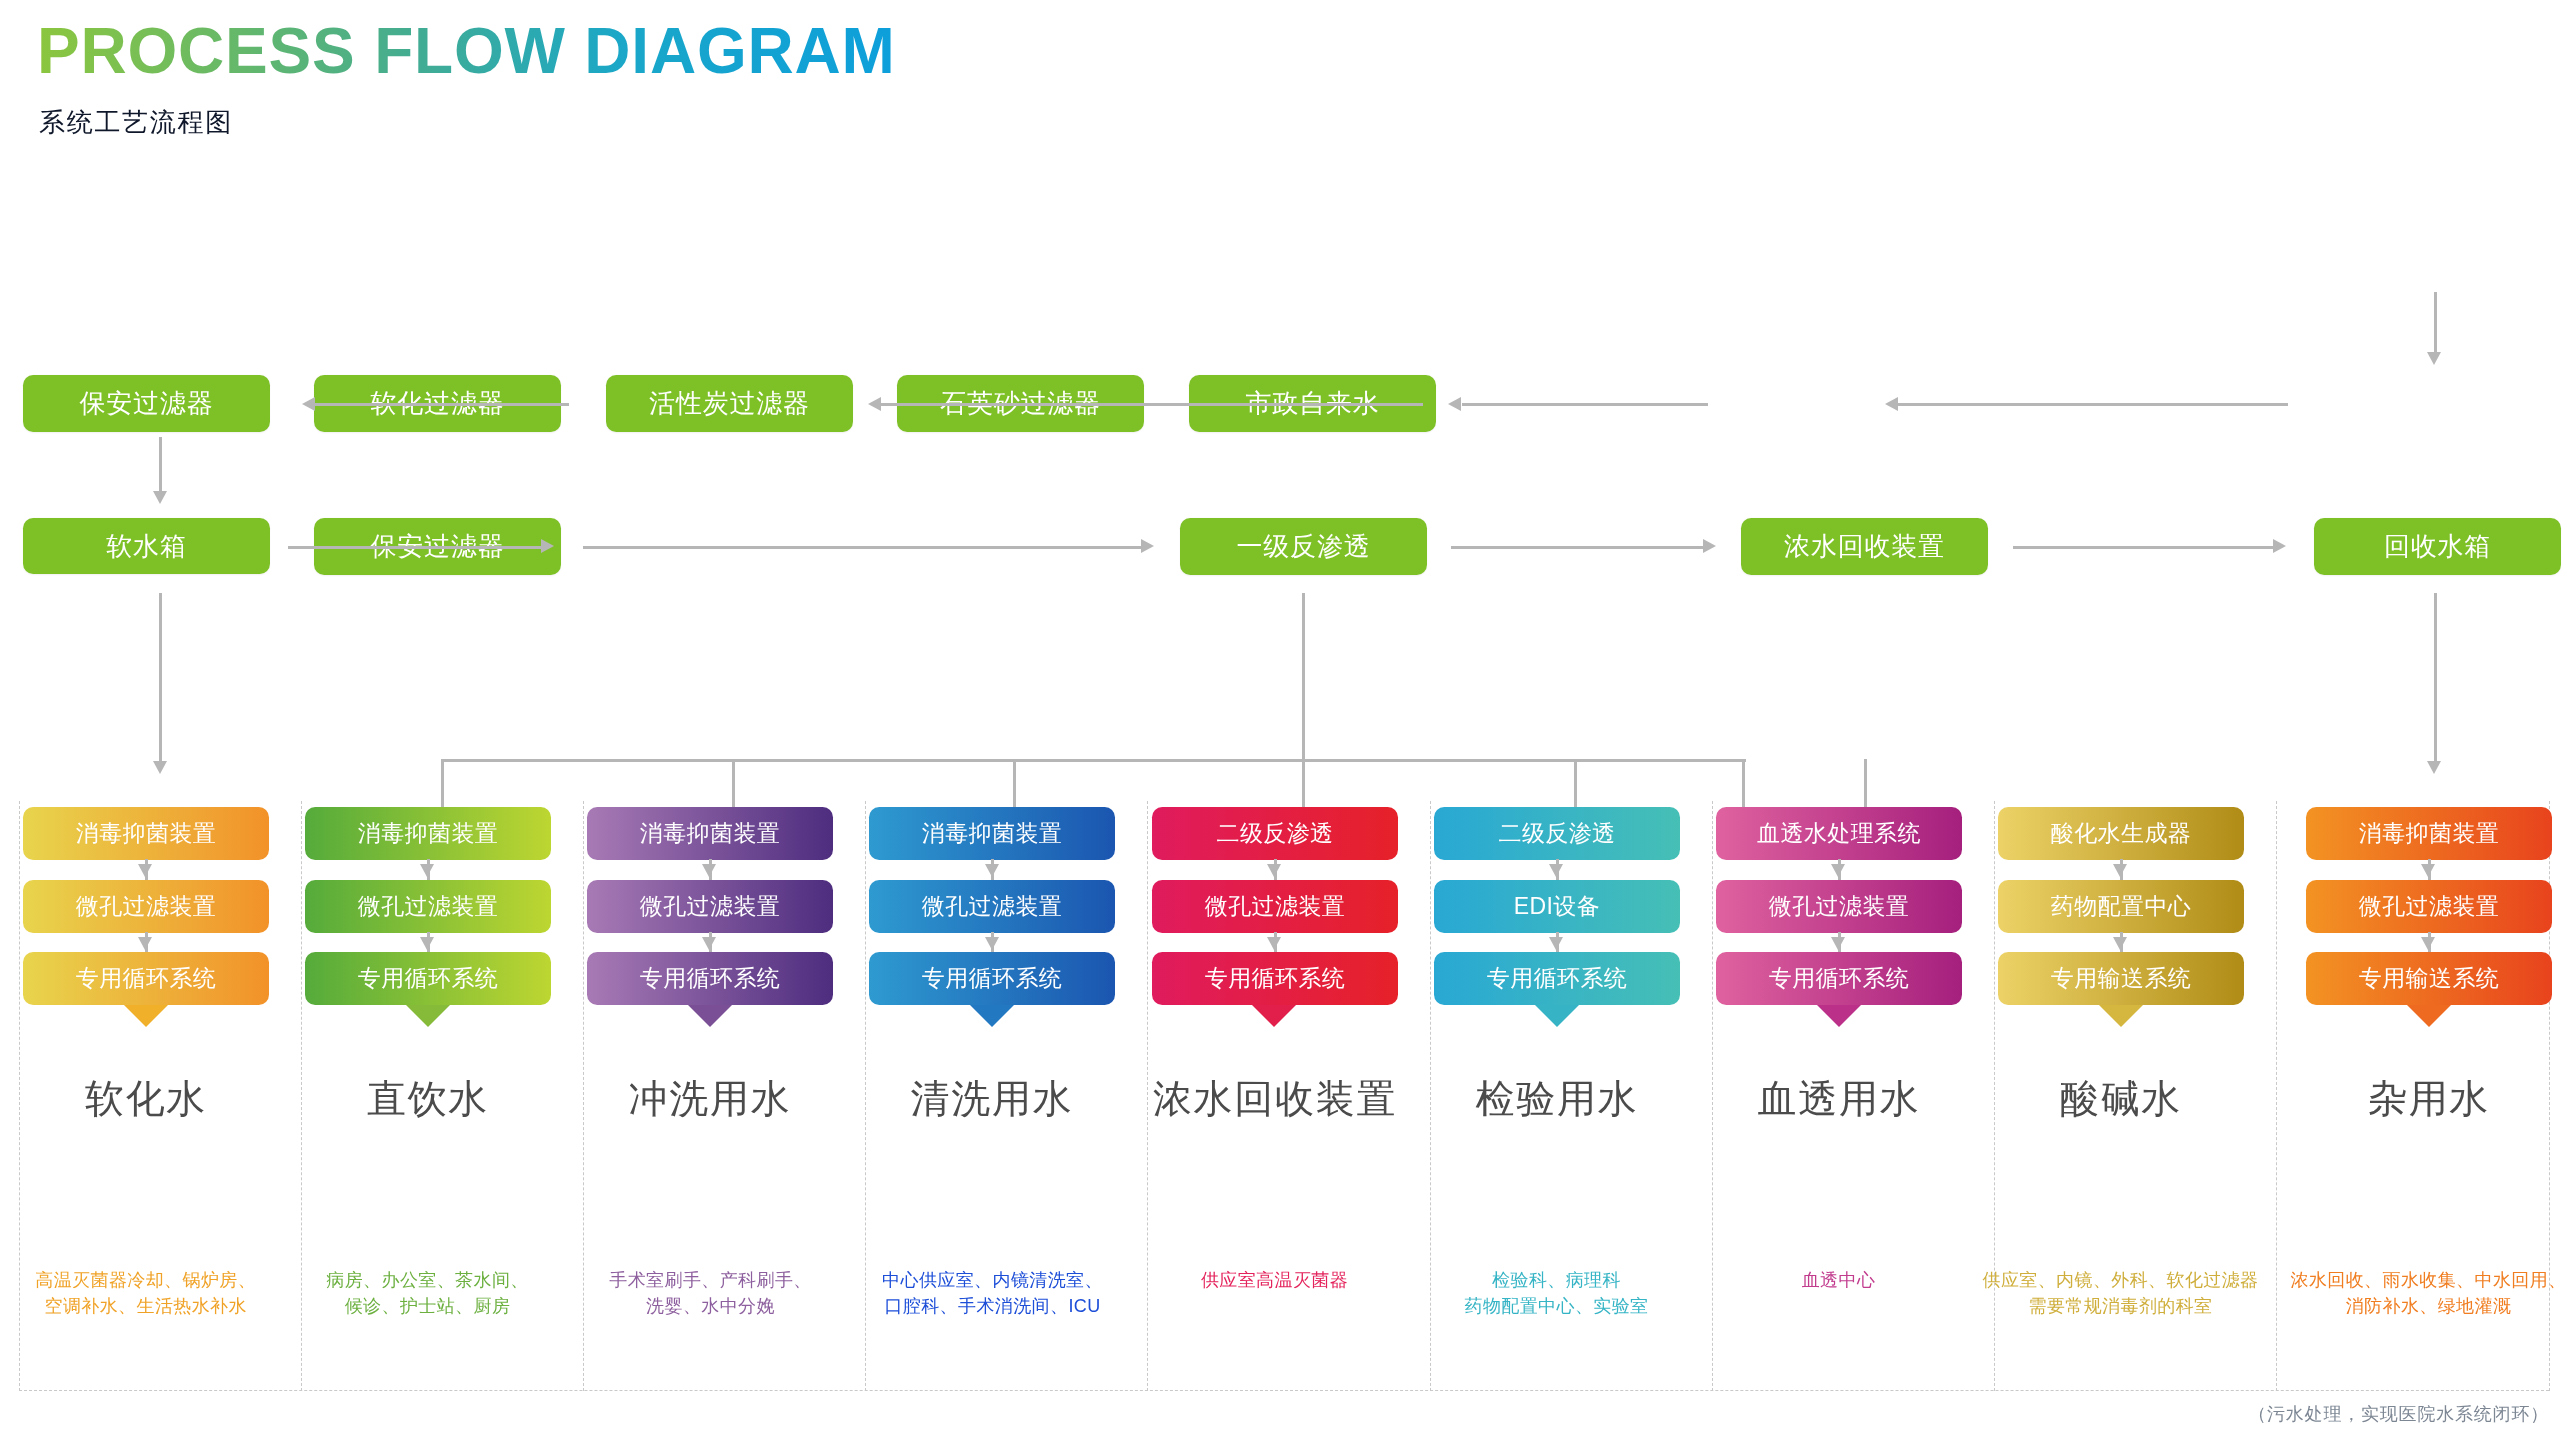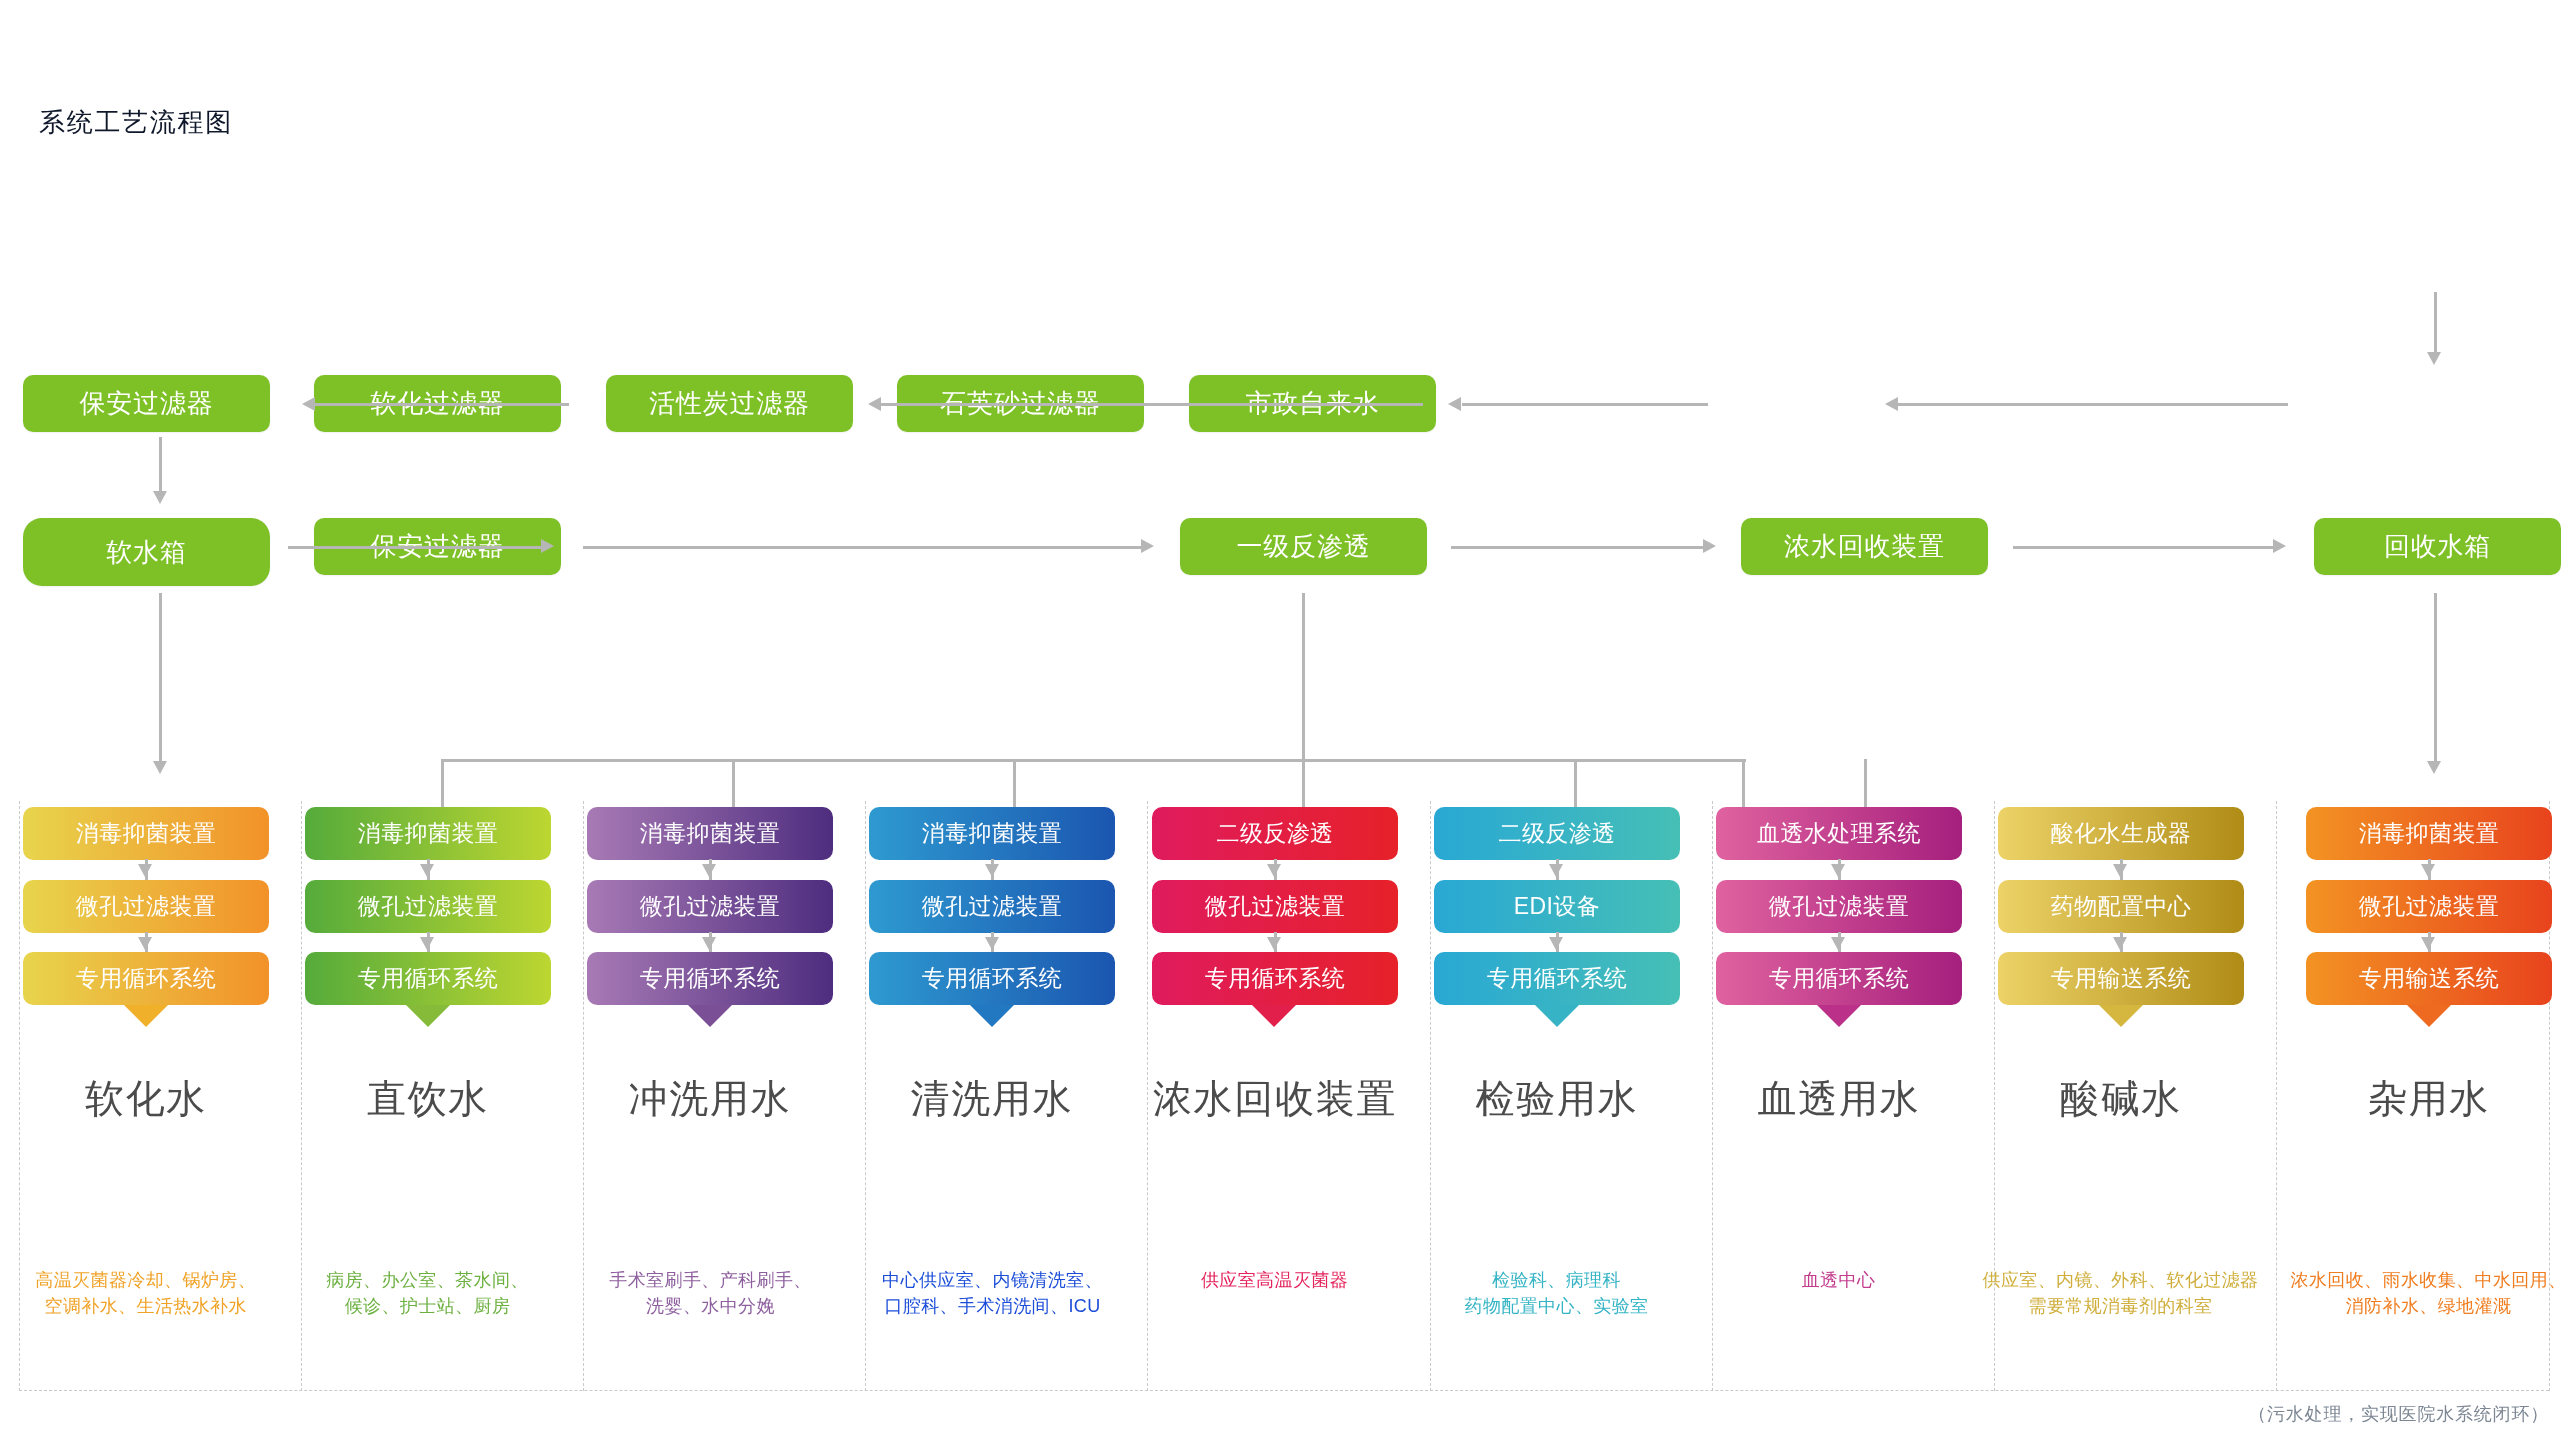--- a/index.html
+++ b/index.html
@@ -66,29 +66,30 @@
   .usage{position:absolute;text-align:center;font-size:18px;
     line-height:1.45;letter-spacing:0.4px;}
   .footnote{position:absolute;right:27px;top:1402px;
     font-size:18px;color:#7d8794;letter-spacing:0.8px;white-space:nowrap;}
 </style>
 </head>
 <body>
 
 <div class="canvas">
 
+  <div class="title">PROCESS FLOW DIAGRAM</div>
   <div class="subtitle">系统工艺流程图</div>
 
   <div class="box top-box" style="left:23px;top:375px;width:247px;height:57px;">保安过滤器</div>
   <div class="box top-box" style="left:314px;top:375px;width:247px;height:57px;">软化过滤器</div>
   <div class="box top-box" style="left:606px;top:375px;width:247px;height:57px;">活性炭过滤器</div>
   <div class="box top-box" style="left:897px;top:375px;width:247px;height:57px;">石英砂过滤器</div>
   <div class="box top-box" style="left:1189px;top:375px;width:247px;height:57px;">市政自来水</div>
 
-  <div class="box top-box" style="left:23px;top:518px;width:247px;height:68px;border-radius:19px;">软水箱</div>
+  <div class="box top-box" style="left:23px;top:518px;width:247px;height:56px;">软水箱</div>
   <div class="box top-box" style="left:314px;top:518px;width:247px;height:57px;">保安过滤器</div>
   <div class="box top-box" style="left:1180px;top:518px;width:247px;height:57px;">一级反渗透</div>
   <div class="box top-box" style="left:1741px;top:518px;width:247px;height:57px;">浓水回收装置</div>
   <div class="box top-box" style="left:2314px;top:518px;width:247px;height:57px;">回收水箱</div>
 
   <div class="vline" style="left:2434px;top:292px;height:61px;"></div>
   <div class="ah-down" style="left:2427px;top:352px;"></div>
 
   <div class="hline" style="left:1898px;top:403px;width:390px;"></div>
   <div class="ah-left" style="left:1885px;top:397px;"></div>

